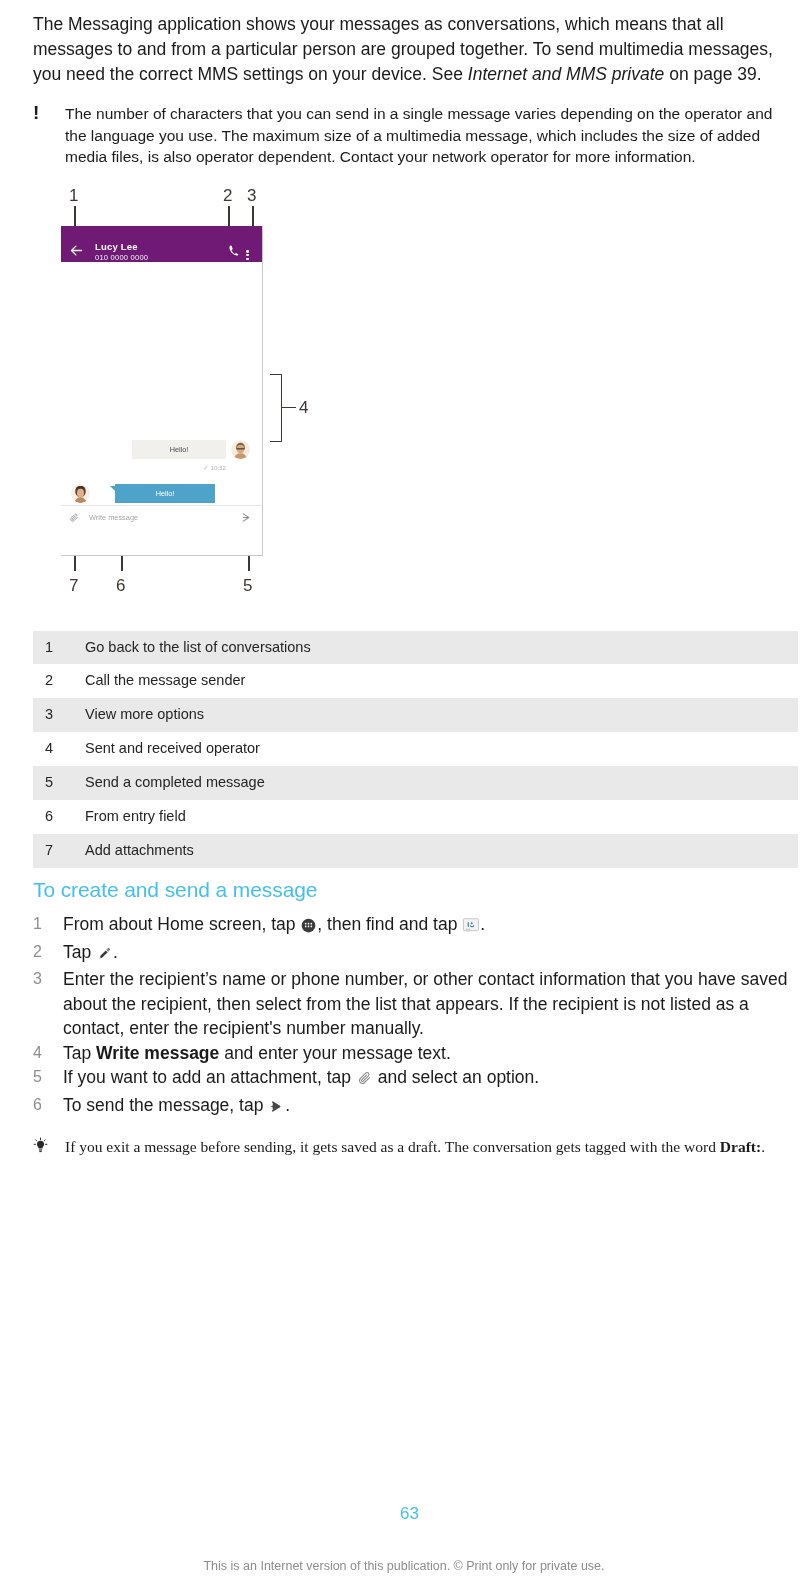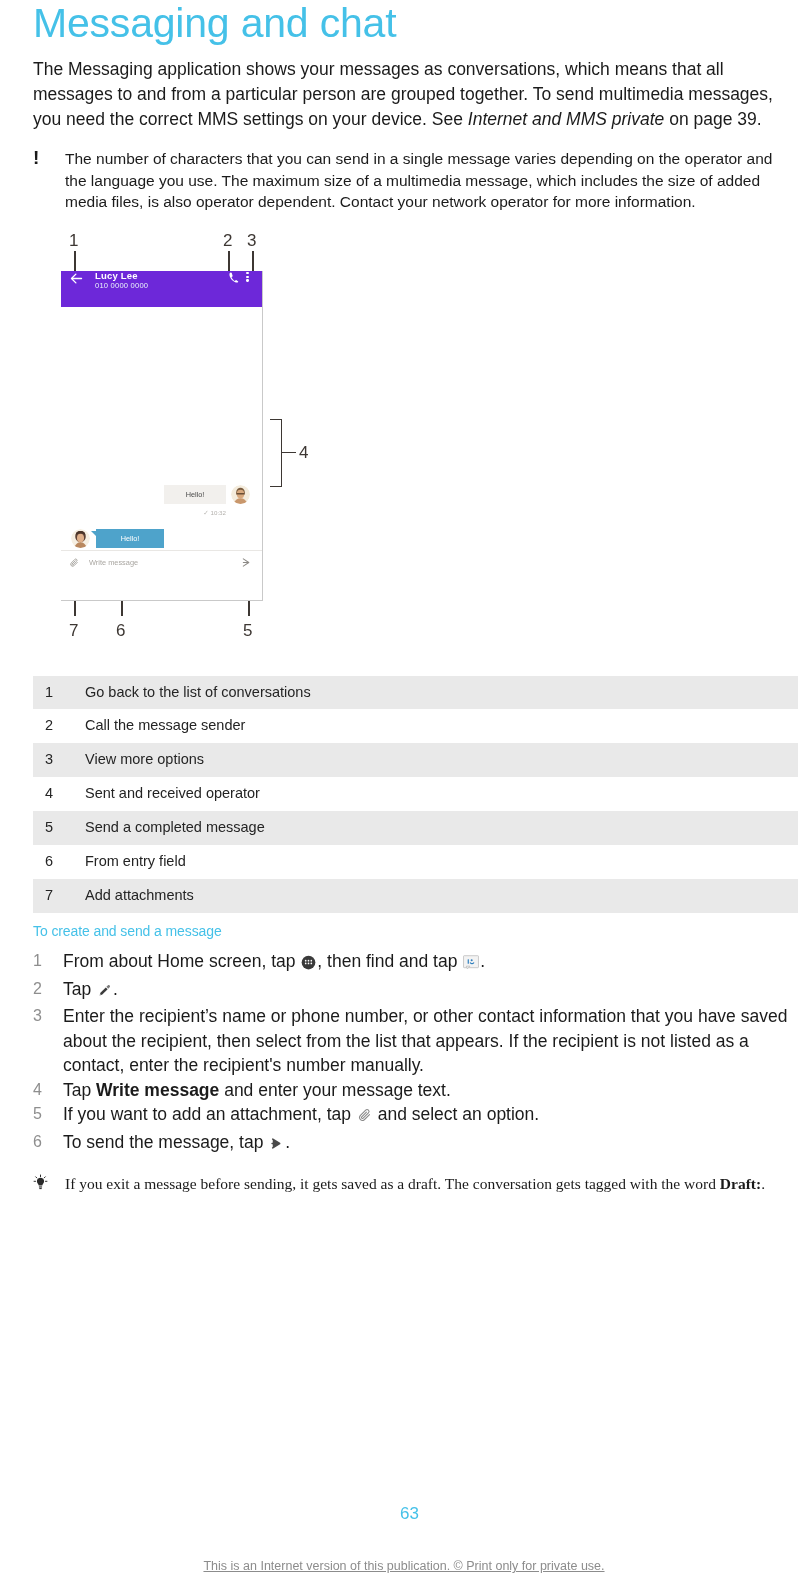--- a/index.html
+++ b/index.html
@@ -37,21 +37,21 @@
   .section-title {
     font-size: 22px;
     font-weight: bold;
     color: #141414;
     margin: 0;
     padding-top: 48px;
     letter-spacing: -0.3px;
   }
   .sub-title {
     color: #45c1e8;
-    font-size: 14px;
+    font-size: 21px;
     font-weight: 400;
     margin: 0;
     padding-top: 10px;
     letter-spacing: -0.1px;
   }
 
   
   .body-copy {
     font-size: 17.5px;
     line-height: 25px;
@@ -132,23 +132,23 @@
     top: 40px;
     width: 202px;
     height: 330px;
     background: #ffffff;
     border-right: 1.3px solid #c9c9c9;
     border-bottom: 1.3px solid #c9c9c9;
     box-sizing: border-box;
   }
   .phone-header {
     height: 36px;
-    background: #6d28d9;
+    background: #701a75;
     display: flex;
-    align-items: flex-start;
+    align-items: flex-end;
     padding: 0 9px 0 8px;
     box-sizing: border-box;
   }
   .ph-back {
     width: 17px;
     flex: 0 0 auto;
     color: #ffffff;
   }
   .ph-titles {
     flex: 1 1 auto;
@@ -183,22 +183,23 @@
   .msg-row {
     position: absolute;
     display: flex;
     align-items: flex-start;
   }
   .msg-out { right: 12px; top: 178px; }
   .msg-in  { left: 10px; top: 222px; }
 
   .bubble {
     font-size: 7.3px;
-    padding: 6px 10px;
+    padding: 6px 26px;
     line-height: 1;
+    margin-left: 19px;
   }
   .bubble-out {
     background: #f2f0ed;
     color: #4a4a4a;
     min-width: 42px;
     text-align: center;
   }
   .bubble-in {
     background: #4ea3cb;
     color: #ffffff;
@@ -328,29 +329,27 @@
     color: #45c1e8;
   }
   .footer-note {
     position: absolute;
     left: 0;
     right: 0;
     bottom: 14px;
     text-align: center;
     font-size: 12.5px;
     color: #8c8c8c;
-    text-decoration: underline;
   }
 </style>
 </head>
 <body>
 
 <div class="page">
 
-  <h1 class="page-title">Messaging and chat</h1>
 
 
   <p class="body-copy"><span>The Messaging application shows your messages as conversations, which means that all messages to and from a particular person are grouped together. To send multimedia messages, you need the correct MMS settings on your device. See </span><em>Internet and MMS private</em><span> on page 39.</span></p>
 
   <div class="note">
     <div class="note-icon">!</div>
     <div class="note-text">The number of characters that you can send in a single message varies depending on the operator and the language you use. The maximum size of a multimedia message, which includes the size of added media files, is also operator dependent. Contact your network operator for more information.</div>
   </div>
 
   <div class="figure">

